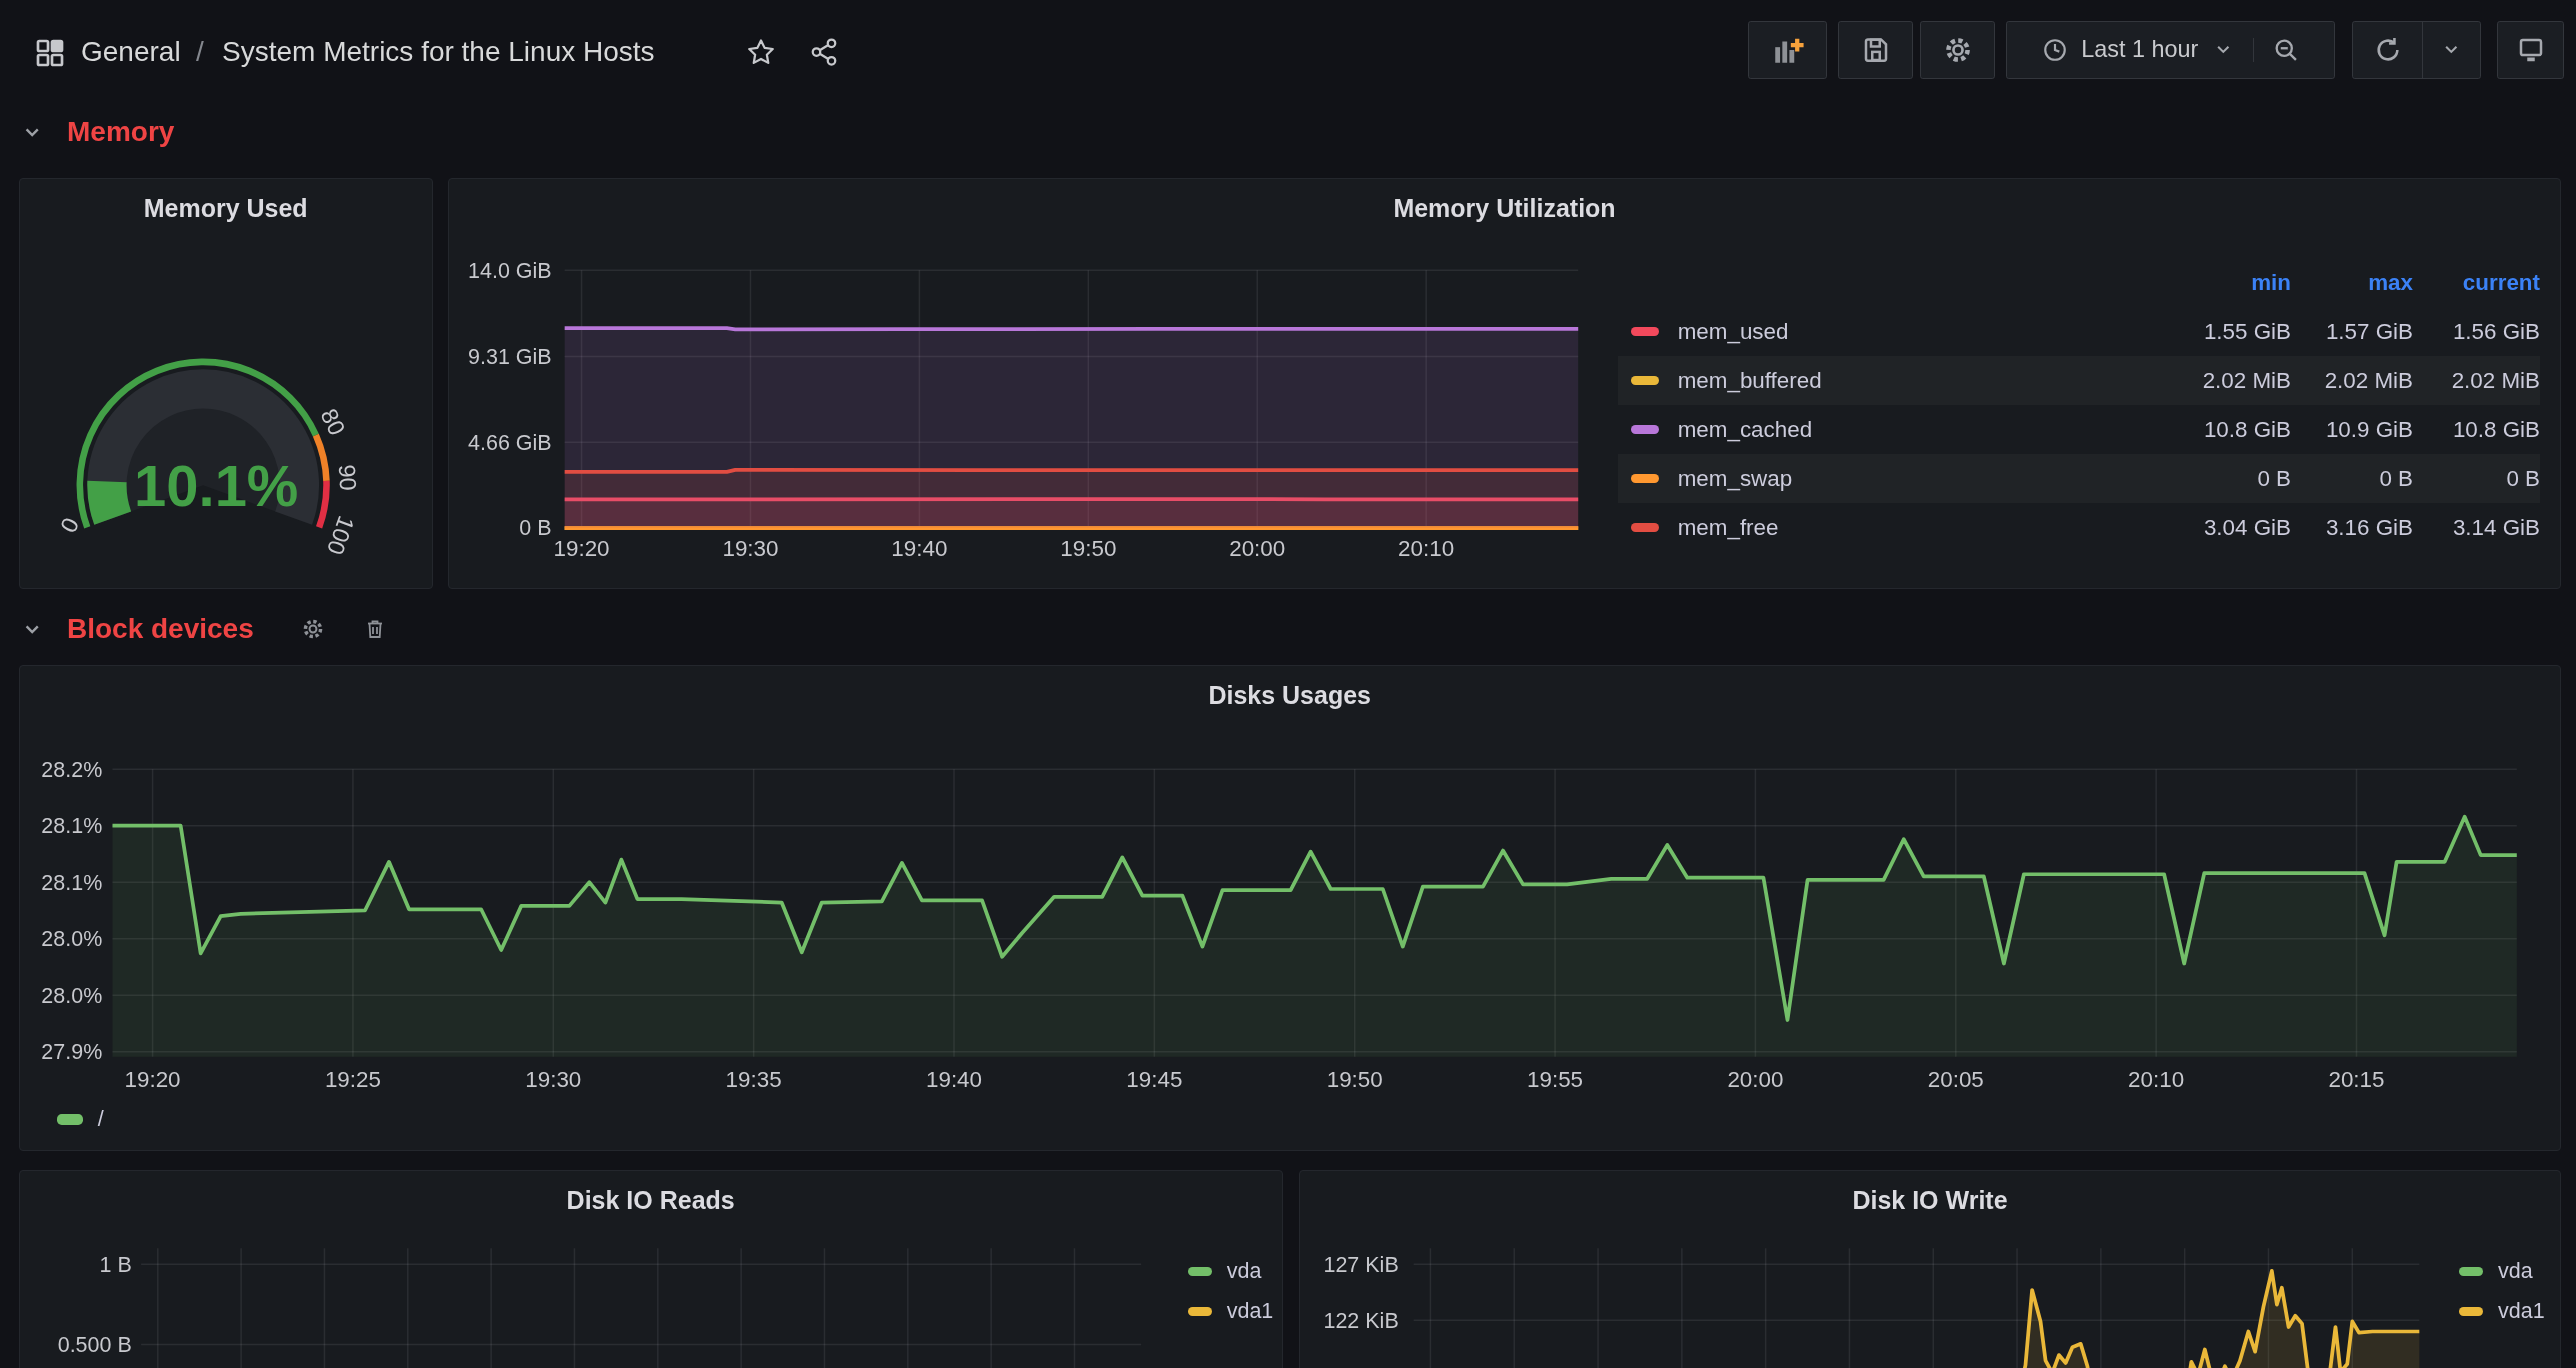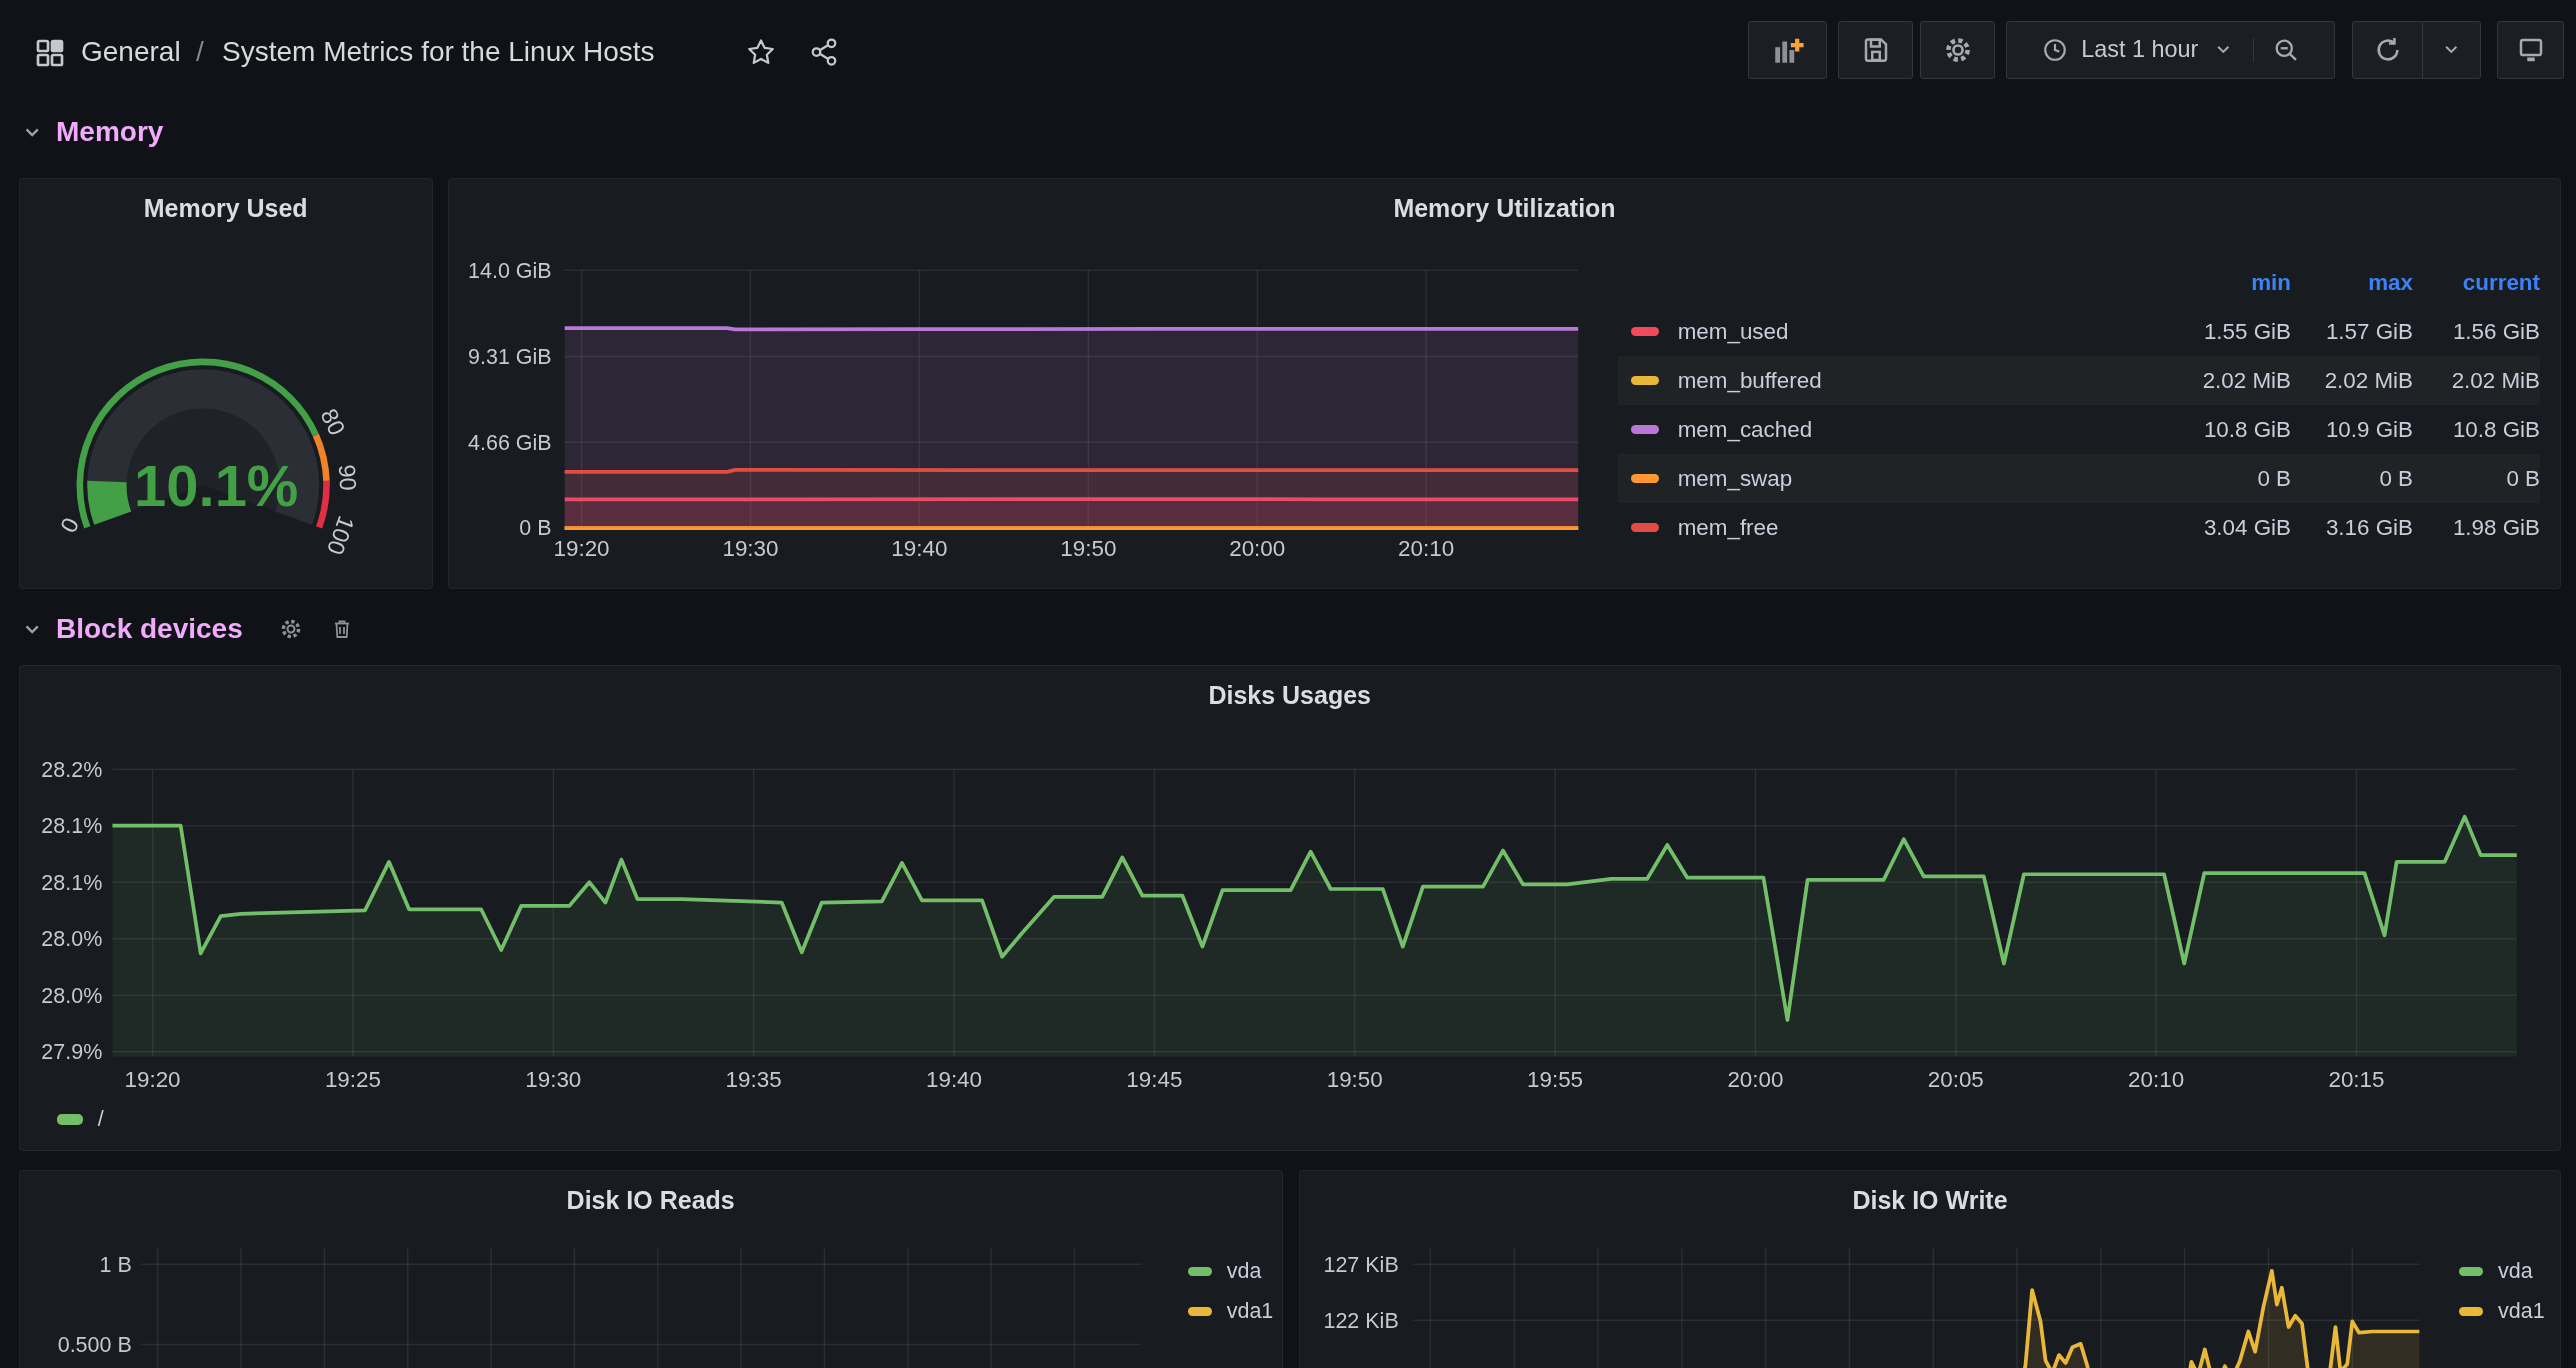--- a/index.html
+++ b/index.html
@@ -10,21 +10,21 @@
   .crumb { font-size:28px; color:#d8d9da; }
   .crumb-sep { color:#85888f; font-size:28px; padding:0 13px; }
   .hicon { color:#b9bbc0; }
   
   .tbtn { position:absolute; top:20.6px; height:58px; background:#1b1e23; border:0.9px solid #33363c; border-radius:2.8px; display:flex; align-items:center; justify-content:center; color:#a6a9af; cursor:pointer; }
   .tgroup { display:flex; }
   .tseg { display:flex; align-items:center; justify-content:center; height:100%; }
   .tseg + .tseg { border-left:0.9px solid #33363c; }
   .ttext { font-size:23.4px; color:#c9cace; margin:0 15px 0 13px; white-space:nowrap; }
   
-  .sechead { display:flex; align-items:center; gap:13px; color:#f0abfc; font-size:28px; font-weight:700; cursor:pointer; }
+  .sechead { display:flex; align-items:center; gap:24px; color:#ef4444; font-size:28px; font-weight:700; cursor:pointer; }
   .sec-ico { color:#8e9197; display:flex; align-items:center; }
   
   .panel { position:absolute; background:#181b1f; border:0.9px solid #24272d; border-radius:4px; }
   .ptitle { position:absolute; top:15px; left:0; right:0; text-align:center; font-size:25px; font-weight:700; color:#dcdce1; cursor:pointer; }
   
   .ltable { position:absolute; font-size:22.4px; color:#ccccdc; }
   .lrow { display:flex; align-items:center; height:49px; padding-left:13px; }
   .lrow.stripe { background:rgba(255,255,255,0.035); }
   .lhead { color:#3b82f6; font-weight:700; }
   .lname { flex:1; display:flex; align-items:center; gap:18.7px; cursor:pointer; }
@@ -237,21 +237,21 @@
         <span class="lval">0 B</span>
         <span class="lval cur">0 B</span>
       </div>
       <div class="lrow">
         <span class="lname">
           <span class="lsw" style="background:#e24d42"></span>
           <span>mem_free</span>
         </span>
         <span class="lval">3.04 GiB</span>
         <span class="lval">3.16 GiB</span>
-        <span class="lval cur">1.98 GiB</span>
+        <span class="lval cur">3.14 GiB</span>
       </div>
     </div>
 </div>
 
 <div class="abs sechead" style="left:20.6px;top:613px;">
   <span class="sec-ico">
     <svg width="22.4" height="22.4" viewBox="0 0 24 24" fill="none" stroke="#9da0a6" stroke-width="2.6">
         <path d="M6 9 L12 15 L18 9"></path>
       </svg>
   </span>

